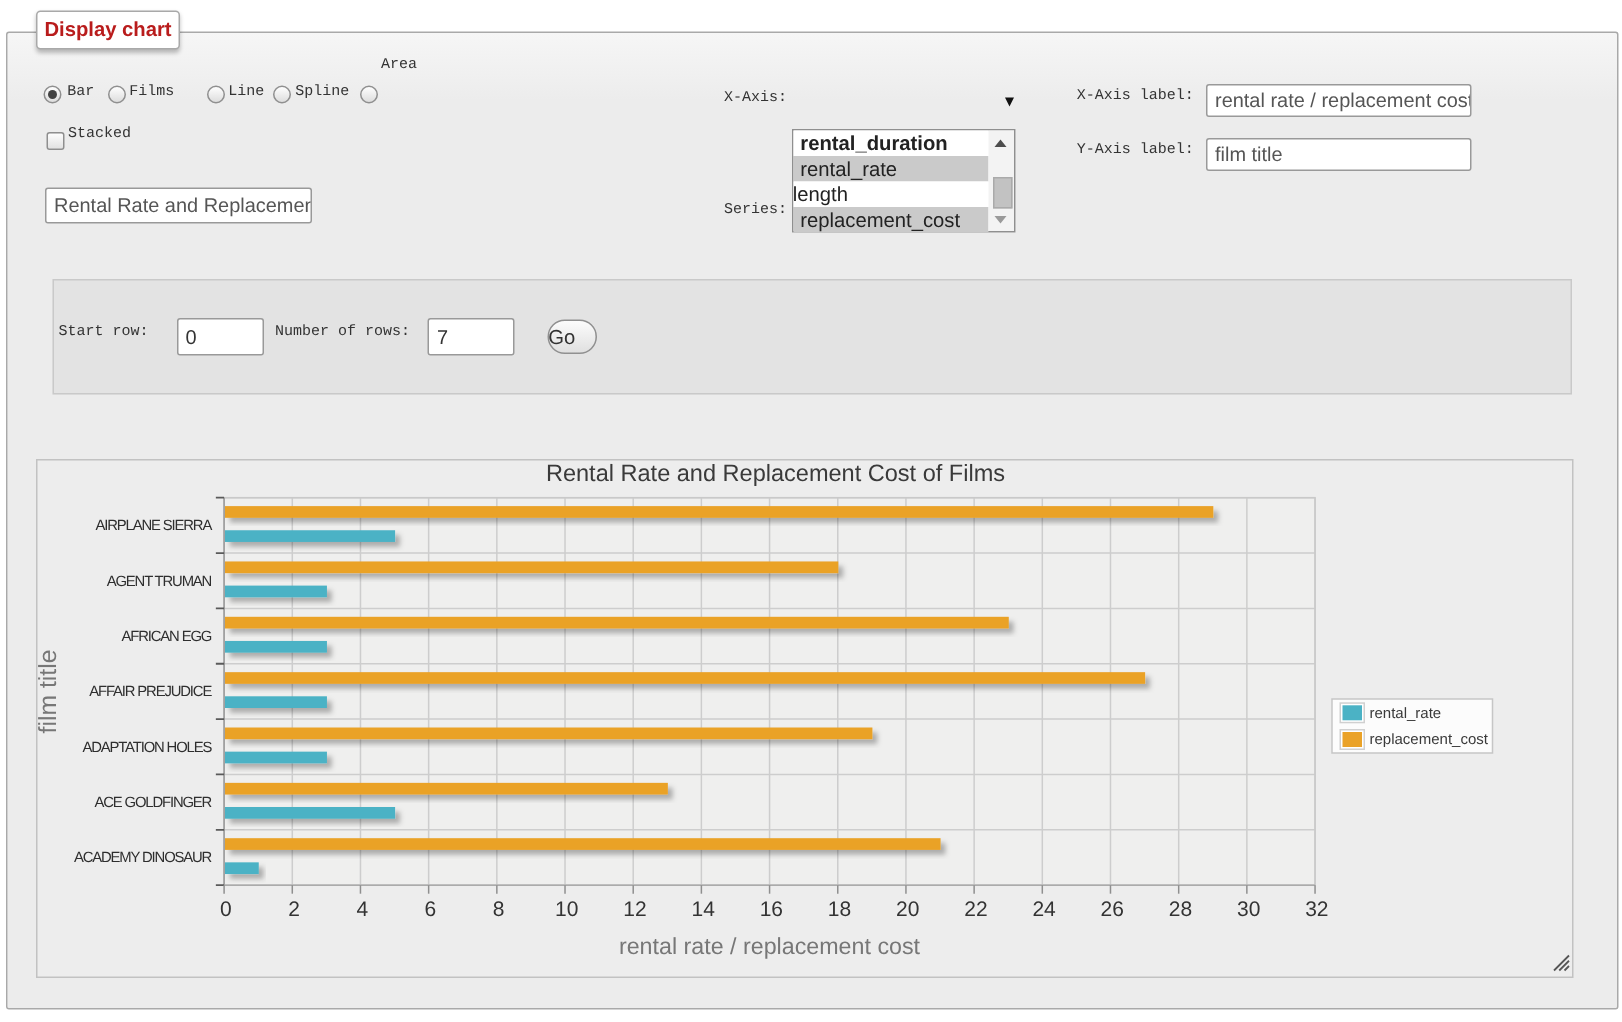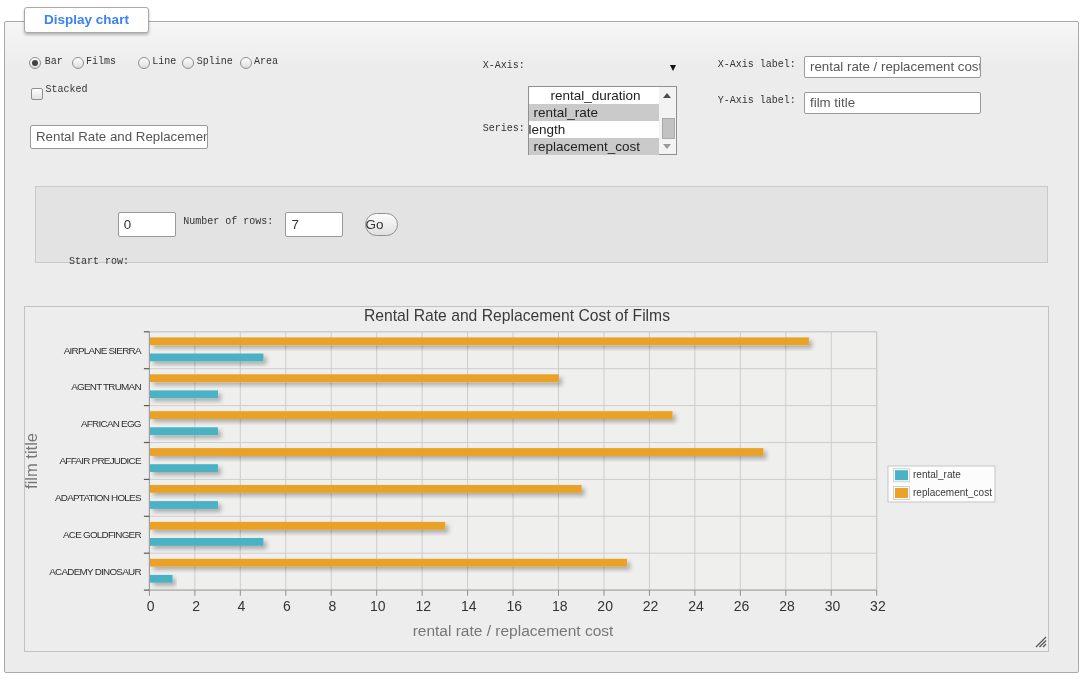--- a/index.html
+++ b/index.html
@@ -15,60 +15,60 @@
          border-radius:50%; background:#434343; }
 .cb { position:absolute; width:12px; height:12px; border:1px solid #8f8f8f; border-radius:2px;
        background:linear-gradient(#fdfdfd,#e2e2e2); }
 </style>
 </head>
 <body>
 <div id="page">
 
   <div class="abs" style="left:4px;top:21px;width:1075px;height:652px;border:1px solid #a9a9a9;border-radius:2px;background:linear-gradient(to bottom,#f6f6f6 0px,#ececec 45px);"></div>
 
-  <div class="abs" style="left:24px;top:7px;width:125px;height:26px;background:#fff;border:1px solid #a9a9a9;border-radius:3px;box-shadow:0 2px 3px rgba(0,0,0,0.25);font-size:13.5px;font-weight:bold;color:#3b82f6;text-align:center;line-height:24px;">Display chart</div>
+  <div class="abs" style="left:24px;top:7px;width:96px;height:26px;background:#fff;border:1px solid #a9a9a9;border-radius:3px;box-shadow:0 2px 3px rgba(0,0,0,0.25);font-size:13.5px;font-weight:bold;color:#b91c1c;text-align:center;line-height:24px;">Display chart</div>
 
   <span class="radio on" style="left:28.5px;top:57px;"></span>
     <span class="lbl" style="left:44.8px;top:55.5px;">Bar</span>
   <span class="radio" style="left:71.5px;top:57px;"></span>
     <span class="lbl" style="left:86.1px;top:55.5px;">Films</span>
   <span class="radio" style="left:137.8px;top:57px;"></span>
     <span class="lbl" style="left:152.2px;top:55.5px;">Line</span>
   <span class="radio" style="left:182.3px;top:57px;"></span>
     <span class="lbl" style="left:196.8px;top:55.5px;">Spline</span>
   <span class="radio" style="left:239.6px;top:57px;"></span>
-    <span class="lbl" style="left:254px;top:56px;">Area</span>
+    <span class="lbl" style="left:254px;top:38px;">Area</span>
 
   <span class="cb" style="left:31px;top:87.5px;"></span>
     <span class="lbl" style="left:45.4px;top:84px;">Stacked</span>
 
   <div class="inp" style="left:30px;top:125px;width:178px;height:24px;line-height:22px;padding-left:5px;">Rental Rate and Replacement Cost of Films</div>
 
   <span class="lbl" style="right:556.3px;top:59.5px;">X-Axis:</span>
   <div class="abs" style="left:669.5px;top:65px;width:0;height:0;border-left:3.4px solid transparent;border-right:3.4px solid transparent;border-top:6px solid #111;"></div>
 
   <div class="abs" style="left:527.5px;top:85.5px;width:149px;height:69px;background:#fff;border:1px solid #8f8f8f;"></div>
-  <div class="abs" style="left:528.5px;top:86.5px;width:130px;height:17px;background:#fff;font-size:13.5px;color:#222;line-height:17px;padding-left:22px;">rental_duration</div>
+  <div class="abs" style="left:528.5px;top:86.5px;width:130px;height:17px;background:#fff;font-size:13.5px;color:#222;line-height:17px;padding-left:5px;font-weight:bold;">rental_duration</div>
   <div class="abs" style="left:528.5px;top:103.5px;width:130px;height:17px;background:#cacaca;font-size:13.5px;color:#222;line-height:17px;padding-left:5px;">rental_rate</div>
   <div class="abs" style="left:528.5px;top:120.5px;width:130px;height:17px;background:#fff;font-size:13.5px;color:#222;line-height:17px;padding-left:0;">length</div>
   <div class="abs" style="left:528.5px;top:137.5px;width:130px;height:17px;background:#cacaca;font-size:13.5px;color:#222;line-height:17px;padding-left:5px;">replacement_cost</div>
 
   <div class="abs" style="left:658.5px;top:86.5px;width:17px;height:67px;background:#f3f3f3;"></div>
   <div class="abs" style="left:663px;top:92.5px;width:0;height:0;border-left:4.5px solid transparent;border-right:4.5px solid transparent;border-bottom:5px solid #4d4d4d;"></div>
   <div class="abs" style="left:662px;top:117.5px;width:13px;height:21px;background:#c2c2c2;border:1px solid #aaa;"></div>
   <div class="abs" style="left:663px;top:144px;width:0;height:0;border-left:4.5px solid transparent;border-right:4.5px solid transparent;border-top:5px solid #9a9a9a;"></div>
-  <span class="lbl" style="right:556.3px;top:123px;text-align:right;">Series:</span>
+  <span class="lbl" style="right:556.3px;top:135px;text-align:right;">Series:</span>
 
   <span class="lbl" style="right:285.2px;top:58.5px;">X-Axis label:</span>
   <div class="inp" style="left:804px;top:56px;width:177px;height:22px;line-height:20px;padding-left:5px;">rental rate / replacement cost</div>
   <span class="lbl" style="right:285.2px;top:94.5px;margin-left:36px;">Y-Axis label:</span>
   <div class="inp" style="left:804px;top:91.5px;width:177px;height:22px;line-height:20px;padding-left:5px;">film title</div>
 
   <div class="abs" style="left:35px;top:186px;width:1013px;height:77px;background:#e3e3e3;border:1px solid #c9c9c9;"></div>
-  <span class="lbl" style="left:69px;top:215.5px;margin-top:40px;">Start row:</span>
+  <span class="lbl" style="left:39px;top:215.5px;">Start row:</span>
   <div class="inp" style="left:117.7px;top:212px;width:58px;height:25px;line-height:23px;padding-left:5px;color:#333;">0</div>
   <span class="lbl" style="left:183.3px;top:215.5px;">Number of rows:</span>
   <div class="inp" style="left:285.4px;top:212px;width:58px;height:25px;line-height:23px;padding-left:5px;color:#333;">7</div>
   <div class="abs" style="left:364.5px;top:213px;width:33px;height:22.5px;border:1px solid #909090;border-radius:11.5px;background:linear-gradient(#fcfcfc,#e0e0e0);font-size:13.5px;color:#333;line-height:21px;">Go</div>
 
   <div class="abs" style="left:24px;top:306px;width:1025px;height:346px;border:1px solid #c2c2c2;background:#ededed;">
 <svg width="1022" height="343" viewBox="0 0 1022 343" style="position:absolute;left:0;top:0;font-family:'Liberation Sans',sans-serif">
 <defs>
           <filter id="bsh" x="-20%" y="-50%" width="140%" height="220%">
             <feDropShadow dx="3.2" dy="3.2" stdDeviation="1.9" flood-color="#000000" flood-opacity="0.28"></feDropShadow>

